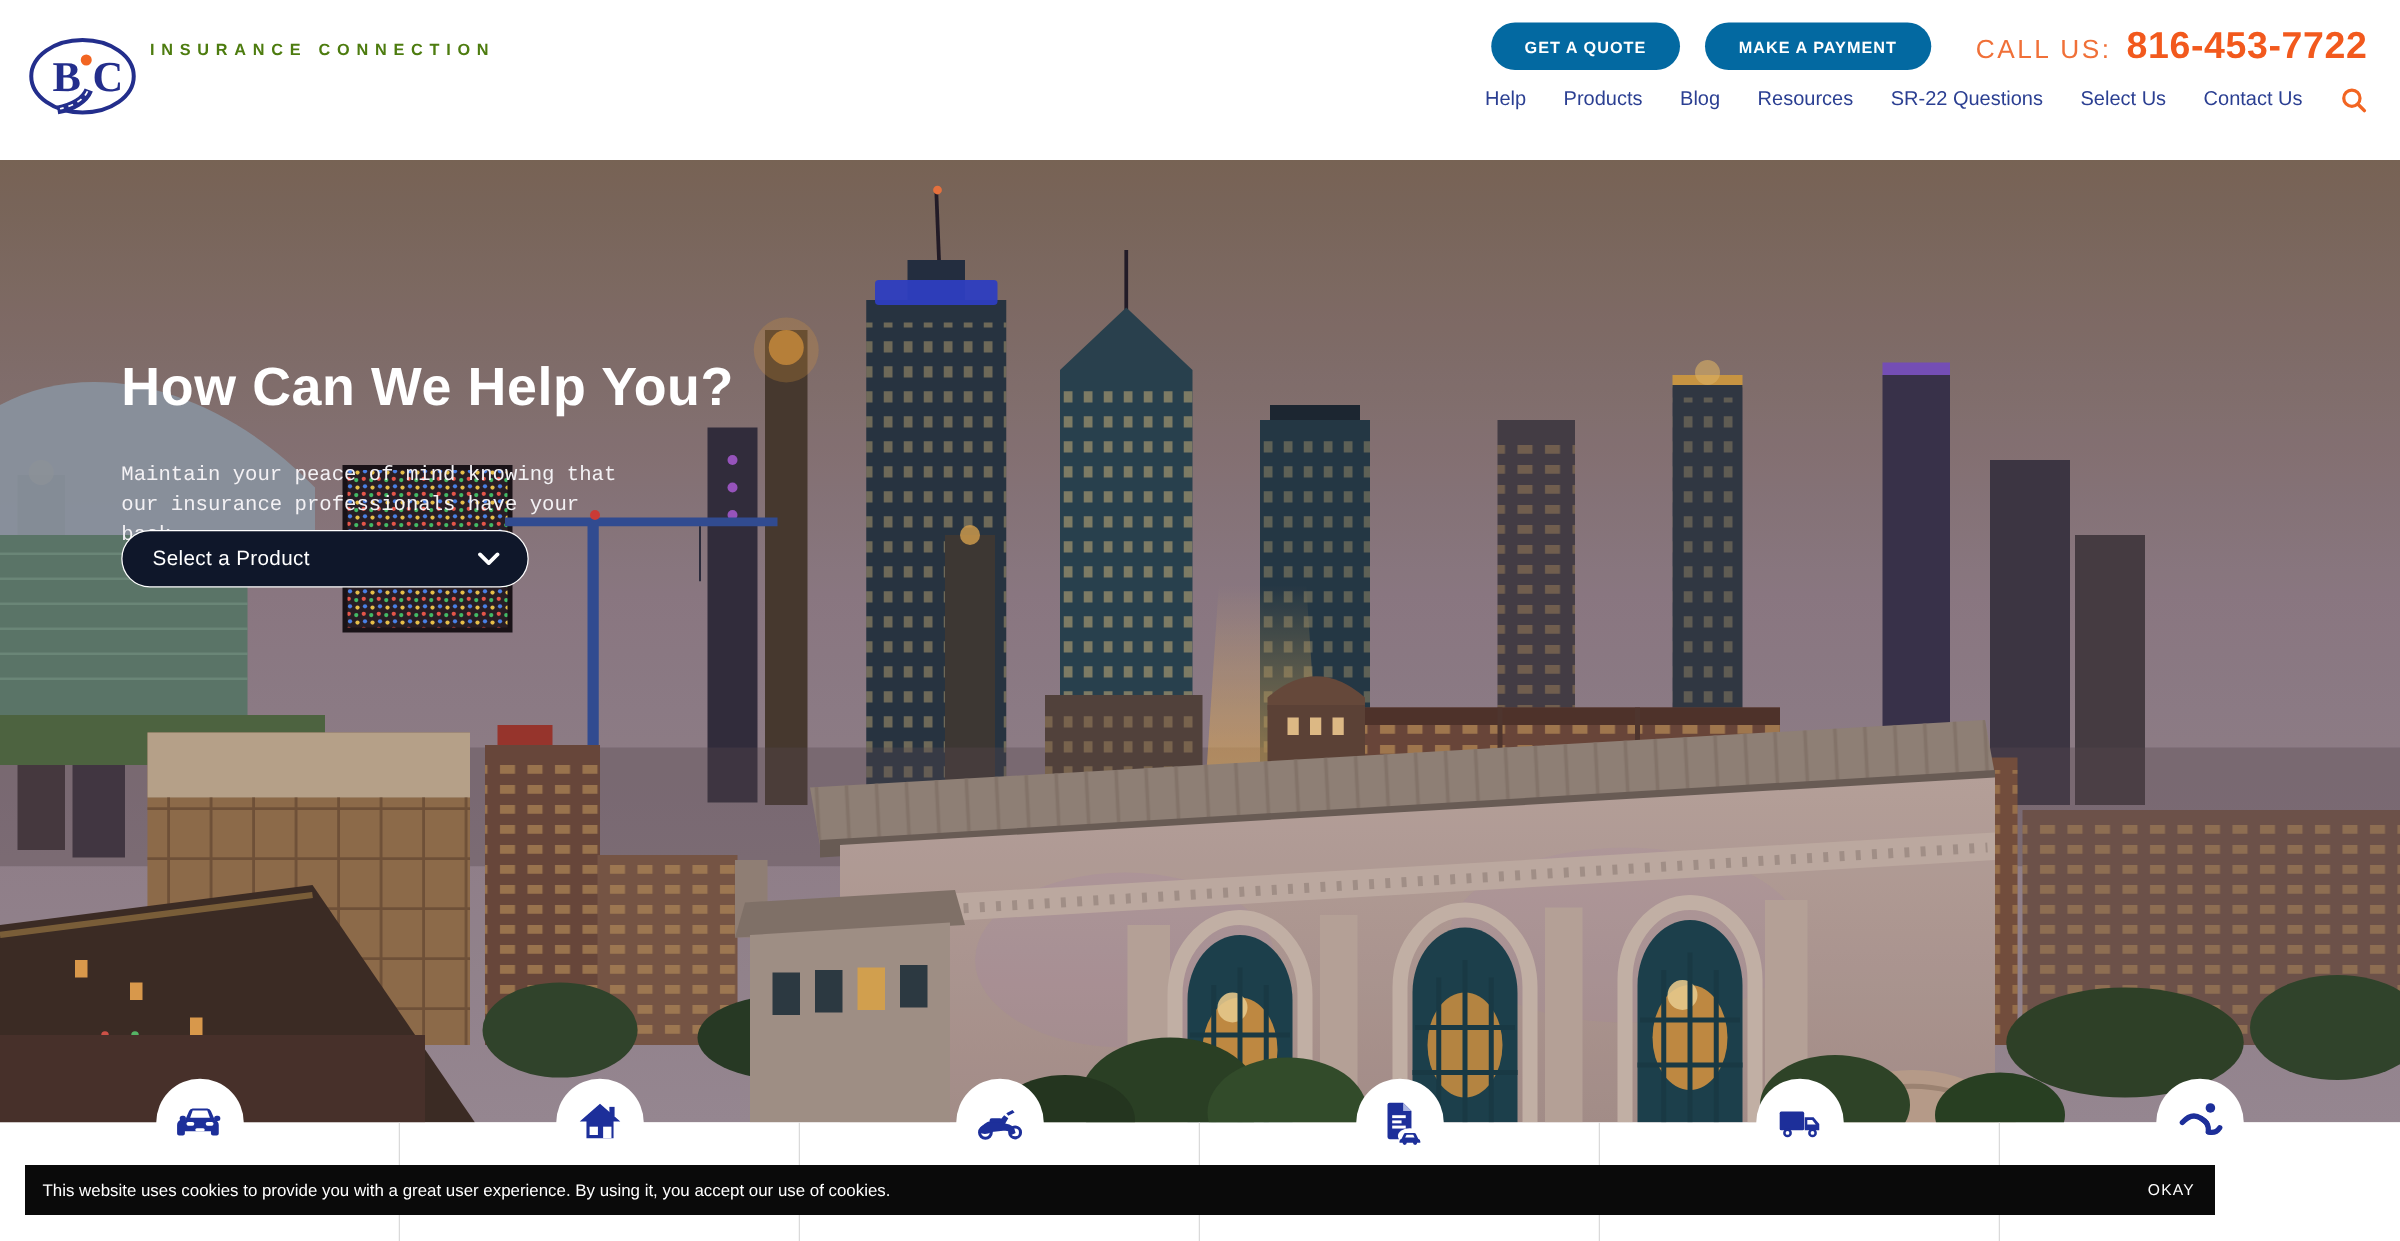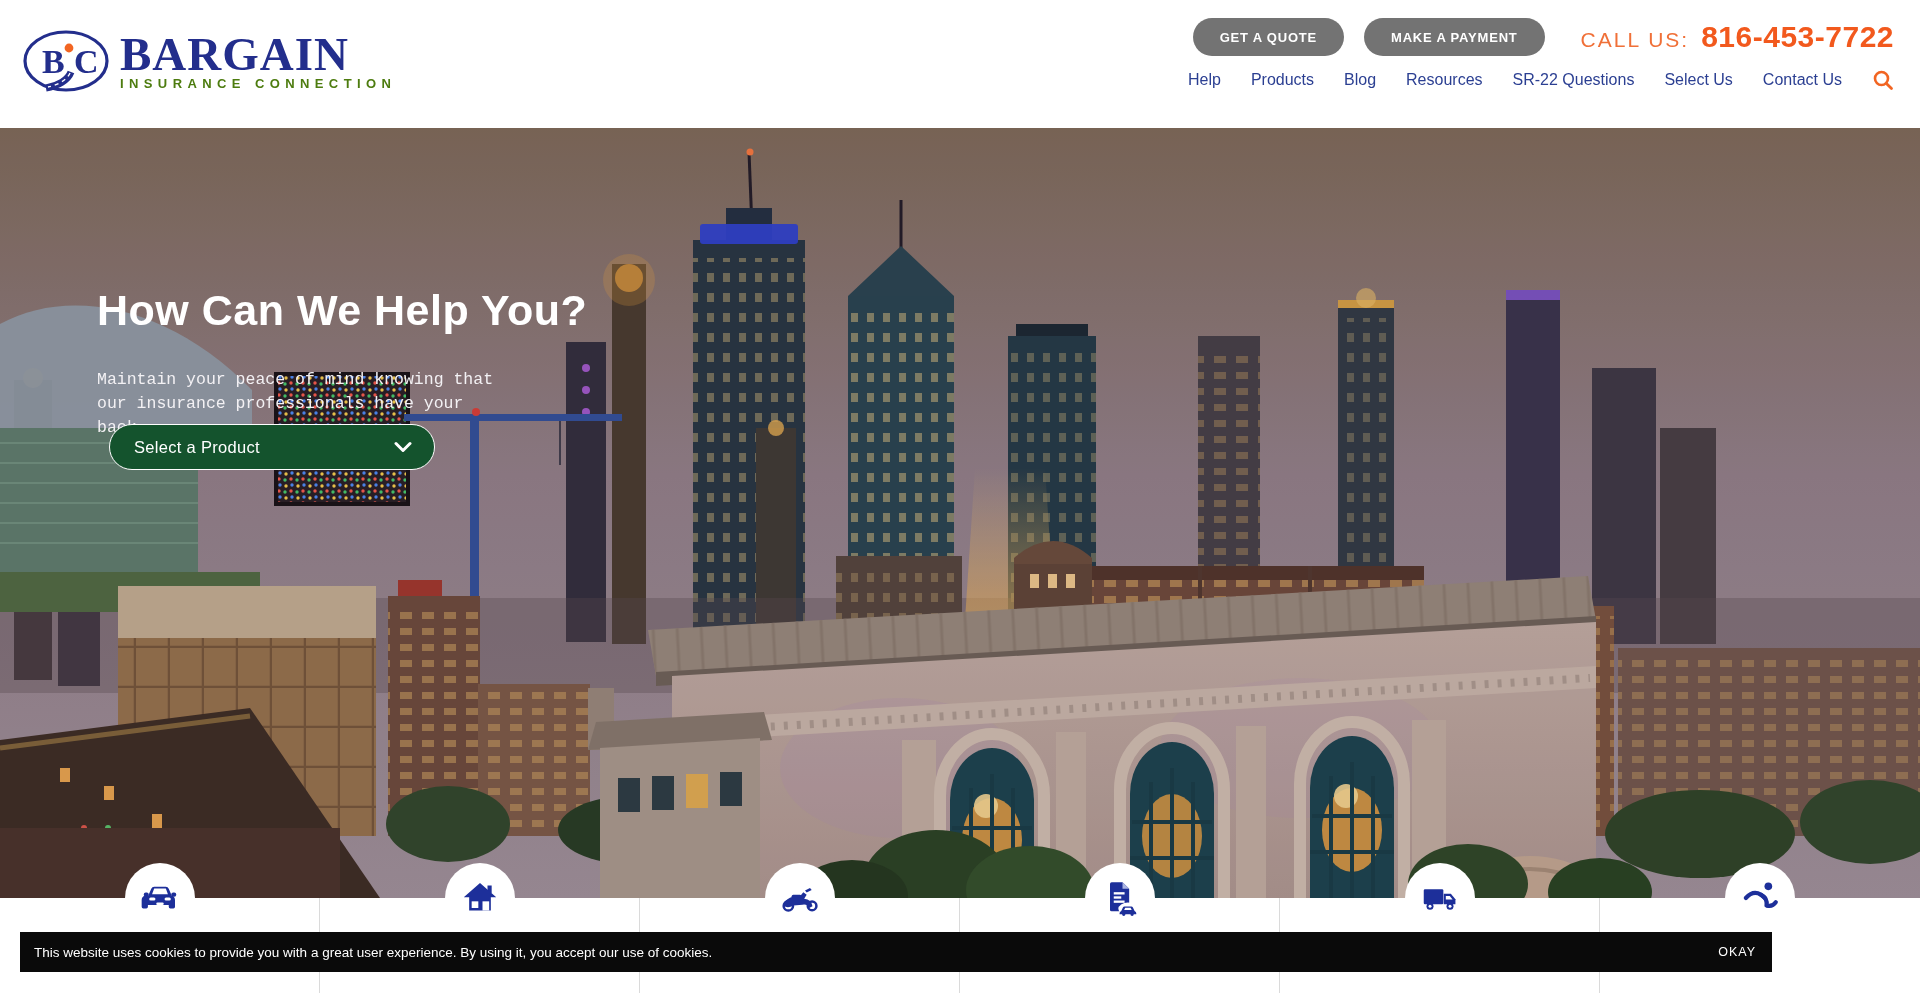--- a/index.html
+++ b/index.html
@@ -11,40 +11,40 @@
   .header { position:absolute; top:0; left:0; width:1920px; height:128px; background:#fff; z-index:30; }
   .logo { position:absolute; left:22px; top:28px; display:flex; align-items:flex-start; cursor:pointer; }
   .logo-emblem { width:88px; height:66px; }
   .logo-word { margin-left:10px; padding-top:4px; }
   .logo-name { font-family:"Liberation Serif", serif; font-size:47px; line-height:44px; font-weight:600;
     color:#232e8c; letter-spacing:1px; }
   .logo-tagline { font-size:13px; font-weight:700; letter-spacing:5.4px; color:#4d7c0f; margin-top:0; }
 
   .header-right { position:absolute; right:26px; top:18px; text-align:right; }
   .header-actions { display:flex; align-items:center; justify-content:flex-end; gap:20px; }
-  .pill-btn { height:38px; padding:0 27px; border:none; border-radius:19px; background:#737373; color:#fff;
+  .pill-btn { height:38px; padding:0 27px; border:none; border-radius:19px; background:#0369a1; color:#fff;
     font-family:"Liberation Sans", sans-serif; font-size:13px; font-weight:700; letter-spacing:.8px; cursor:pointer;
     display:inline-flex; align-items:center;text-align:right; }
   .call-wrap { display:flex; align-items:baseline; margin-left:16px; cursor:pointer; }
   .call-label { font-size:21px; color:#f07038; font-weight:400; letter-spacing:2px; }
   .call-phone { font-size:30px; color:#f2591d; font-weight:700; margin-left:12px; letter-spacing:.5px; }
 
   .nav { display:flex; align-items:center; justify-content:flex-end; gap:30px; margin-top:13px; }
   .nav a { text-decoration:none; color:#2b3f92; font-size:16px; font-weight:500; cursor:pointer; }
   .search-btn { width:22px; height:22px; cursor:pointer; display:inline-block; }
 
   
   .hero { position:absolute; top:128px; left:0; width:1920px; height:950px; overflow:hidden; }
   .hero svg.bg { position:absolute; inset:0; display:block; }
   .hero-content { position:absolute; left:97px; top:0; z-index:5; }
   .hero-title { position:absolute; left:0; top:158px; width:900px; color:#fff; font-size:43px; font-weight:600;
     letter-spacing:.5px; white-space:nowrap; }
   .hero-sub { position:absolute; left:0; top:240px; width:400px; color:#f3f1f4; font-size:16.5px; line-height:24px;
     font-weight:400;font-family:Liberation Mono, monospace; }
-  .product-select { position:absolute; left:12px; top:296px; width:326px; height:46px; background:#14532d;
+  .product-select { position:absolute; left:0; top:296px; width:326px; height:46px; background:#0f172a;
     border:1.6px solid #ffffff; border-radius:23px; color:#fff; display:flex; align-items:center;
     padding:0 22px 0 24px; font-size:16.5px; letter-spacing:.3px; cursor:pointer; justify-content:space-between; }
 
   
   .strip { position:absolute; top:898px; left:0; width:1920px; height:95px; background:#fff; display:flex; z-index:10; }
   .strip-cell { position:relative; width:320px; height:95px; border-right:1px solid #dadada; cursor:pointer; }
   .strip-cell:last-child { border-right:none; }
   .icon-circle { position:absolute; left:50%; top:-35px; transform:translateX(-50%); width:70px; height:70px;
     border-radius:50%; background:#fff; display:flex; align-items:center; justify-content:center; }
   .icon-circle svg { width:40px; height:40px; }
@@ -65,21 +65,20 @@
     <div class="logo">
       <svg class="logo-emblem" viewBox="0 0 88 66">
         <ellipse cx="44" cy="33" rx="41" ry="29" fill="none" stroke="#232e8c" stroke-width="3.2"></ellipse>
         <text x="20" y="45" font-family="Liberation Serif, serif" font-size="34" font-weight="700" fill="#232e8c">B</text>
         <text x="52" y="45" font-family="Liberation Serif, serif" font-size="34" font-weight="700" fill="#232e8c">C</text>
         <path d="M49,44 C46,52 36,58 24,60" fill="none" stroke="#232e8c" stroke-width="7"></path>
         <path d="M48,45 C45,52 36,57 26,59" fill="none" stroke="#fff" stroke-width="1.4" stroke-dasharray="4 4"></path>
         <circle cx="47" cy="20" r="4.4" fill="#f26522"></circle>
       </svg>
       <div class="logo-word">
-        <div class="logo-name">BARGAIN</div>
         <div class="logo-tagline">INSURANCE CONNECTION</div>
       </div>
     </div>
 
     <div class="header-right">
       <div class="header-actions">
         <button class="pill-btn">GET A QUOTE</button>
         <button class="pill-btn">MAKE A PAYMENT</button>
         <div class="call-wrap">
           <span class="call-label">CALL US:</span>

